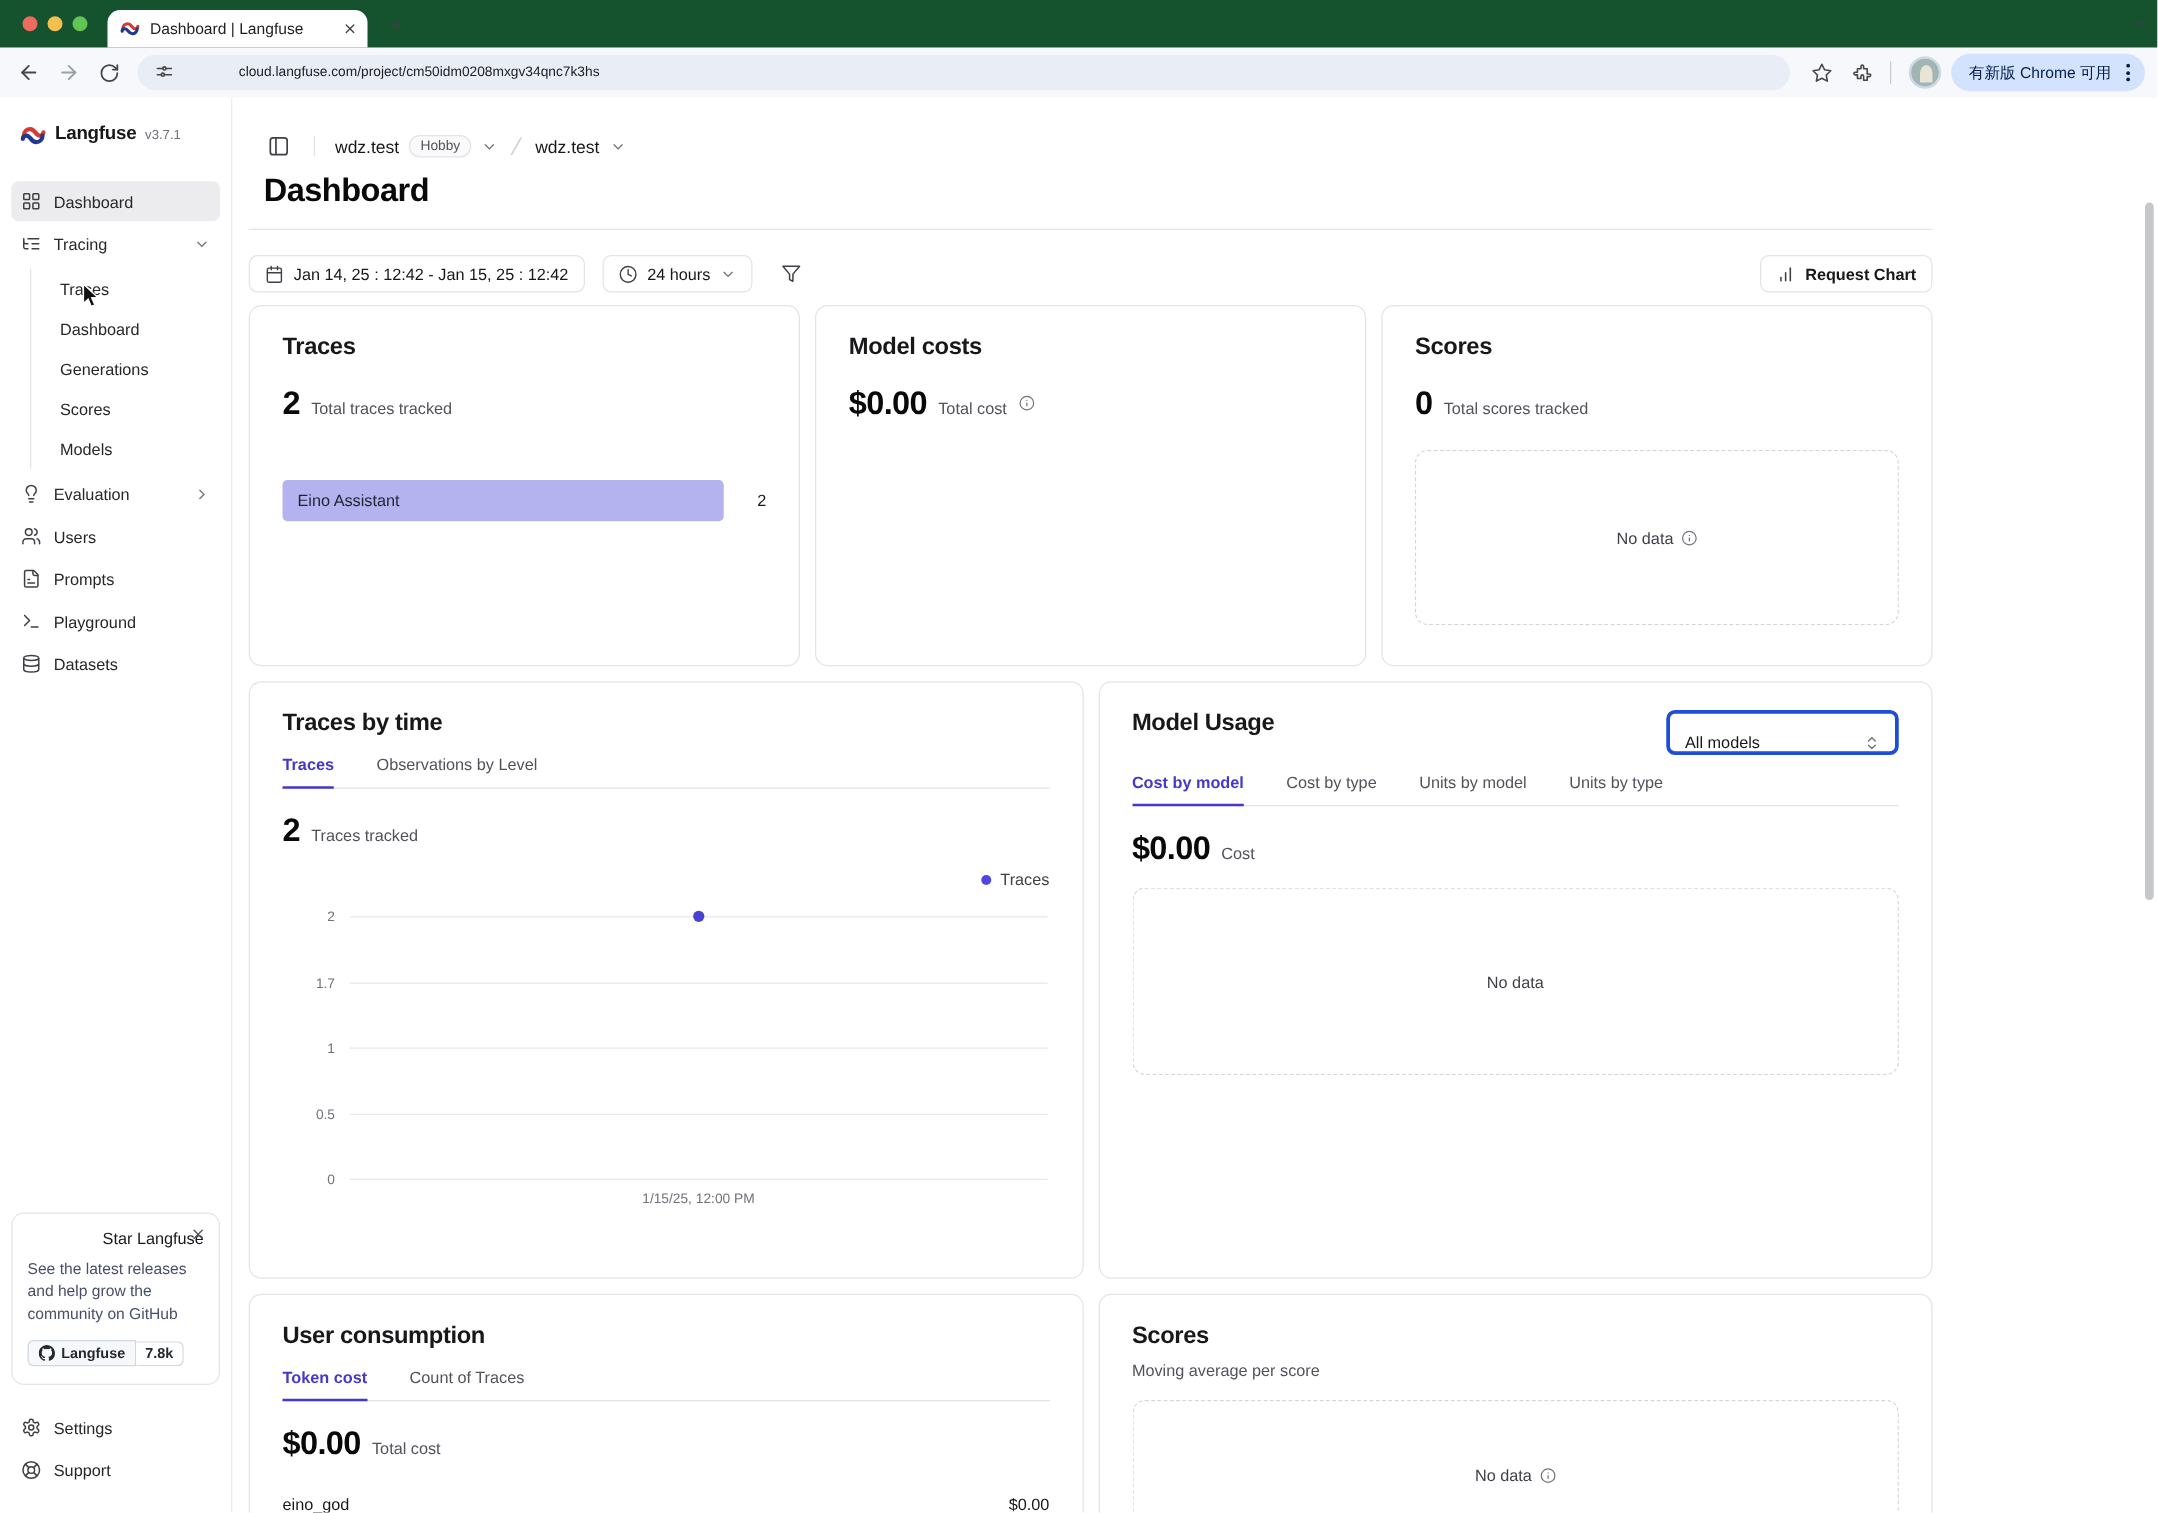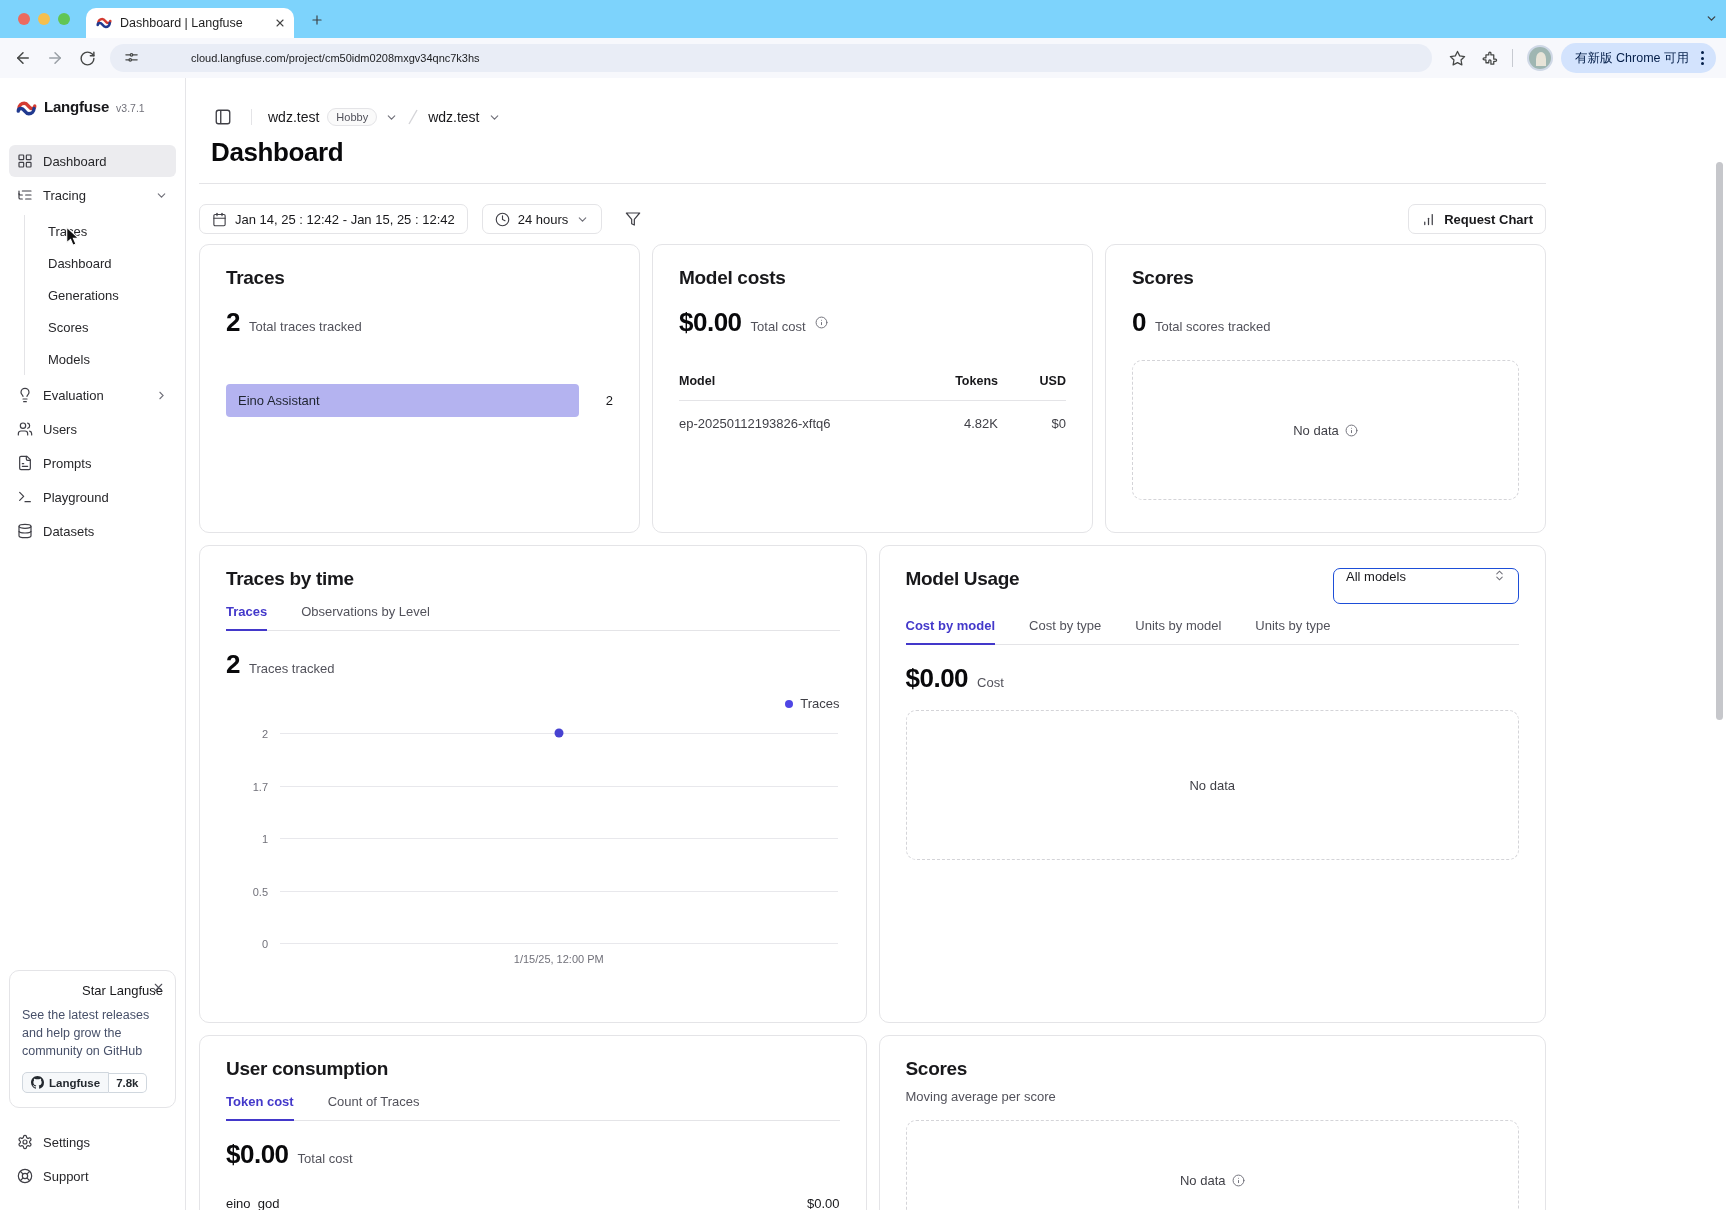--- a/index.html
+++ b/index.html
@@ -1,21 +1,21 @@
 <!DOCTYPE html>
 <html><head>
 <meta charset="utf-8">
 <style>
   * { margin:0; padding:0; box-sizing:border-box; }
   html,body { width:1726px; height:1210px; overflow:hidden; }
   body { font-family:"Liberation Sans", sans-serif; background:#fff; color:#18181b; }
   svg { display:block; }
 
   
-  .tabstrip { height:38px; background:#7dd3fc; display:flex; align-items:flex-end; position:relative; }
+  .tabstrip { height:38px; background:#14532d; display:flex; align-items:flex-end; position:relative; }
   .lights { display:flex; gap:8px; align-items:center; height:38px; padding:0 16px 0 18px; }
   .light { width:12px; height:12px; border-radius:50%; }
   .light.r { background:#ec6a5e; } .light.y { background:#f4bf4f; } .light.g { background:#61c554; }
   .tab { width:208px; height:30px; background:#fff; border-radius:10px 10px 0 0; display:flex; align-items:center; gap:8px; padding:0 8px 0 10px; }
   .tab-title { font-size:12.5px; color:#1f1f1f; flex:1; white-space:nowrap; overflow:hidden; }
   .tab-close { color:#444; }
   .newtab { margin:0 0 5px 10px; color:#3c4043; width:26px; height:26px; display:flex; align-items:center; justify-content:center; }
   .strip-chev { position:absolute; right:8px; top:12px; color:#3c4043; }
   .toolbar { height:40px; background:#f7f8fc; display:flex; align-items:center; padding:0 10px 0 8px; gap:2px; }
   .nav-ic { width:30px; height:30px; border-radius:50%; display:flex; align-items:center; justify-content:center; color:#454746; flex:0 0 auto; }
@@ -104,21 +104,21 @@
 
   .legend { display:flex; justify-content:flex-end; align-items:center; gap:7px; margin-top:16px; font-size:13px; color:#3f3f46; }
   .dot { width:8px; height:8px; border-radius:50%; background:#4f46e5; }
   .chart { position:relative; height:210px; margin:22px 2px 0 54px; }
   .gl { position:absolute; left:0; right:0; border-top:1px solid #e8e8ec; }
   .gl .ytick { position:absolute; left:-12px; top:0; transform:translate(-100%,-50%); font-size:11px; color:#71717a; }
   .datapoint { position:absolute; left:50%; top:0; width:9px; height:9px; border-radius:50%; background:#4742d1; transform:translate(-50%,-50%); }
   .xtick { position:absolute; top:calc(100% + 10px); left:50%; transform:translateX(-50%); font-size:11px; color:#71717a; white-space:nowrap; }
 
   .card-head { display:flex; align-items:flex-start; justify-content:space-between; }
-  .select { display:flex; align-items:flex-start; justify-content:space-between; width:186px; height:36px; border:1px solid #1d4ed8; border-radius:7px; padding:0 12px; font-size:13px; font-weight:500; color:#18181b; background:#fff; }
+  .select { display:flex; align-items:flex-end; justify-content:space-between; width:186px; height:36px; border:3px solid #1d4ed8; border-radius:7px; padding:0 12px; font-size:13px; font-weight:500; color:#18181b; background:#fff; }
   .select .ic { color:#71717a; }
   .nodata-box.h2 { margin-top:16px; height:150px; }
   .subtitle { font-size:13px; color:#52525b; margin-top:9px; }
   .nodata-box.h3 { margin-top:16px; height:120px; }
 
   .consump-row { display:flex; align-items:center; justify-content:space-between; margin-top:20px; font-size:13px; color:#18181b; padding:6px 0; }
 
   .scrollbar-thumb { position:absolute; right:3px; top:84px; width:7px; height:558px; border-radius:4px; background:#c6c7cb; z-index:60; }
 </style>
 </head>
@@ -473,32 +473,20 @@
             <span class="num">$0.00</span>
             <span class="lbl">Total cost</span>
             <span class="info-ic">
               <svg width="13" height="13" viewBox="0 0 24 24" fill="none" stroke="currentColor" stroke-width="1.8" stroke-linecap="round">
                   <circle cx="12" cy="12" r="10"></circle>
                   <path d="M12 16v-4"></path>
                   <path d="M12 8h.01"></path>
                 </svg>
             </span>
           </div>
-          <div class="mtable">
-            <div class="mtr head">
-              <span class="c-model">Model</span>
-              <span class="c-tok">Tokens</span>
-              <span class="c-usd">USD</span>
-            </div>
-            <div class="mtr row">
-              <span class="c-model">ep-20250112193826-xftq6</span>
-              <span class="c-tok">4.82K</span>
-              <span class="c-usd">$0</span>
-            </div>
-          </div>
         </section>
 
         <section class="card">
           <h2>Scores</h2>
           <div class="metric">
             <span class="num">0</span>
             <span class="lbl">Total scores tracked</span>
           </div>
           <div class="nodata-box h1">
             <span>No data</span>

